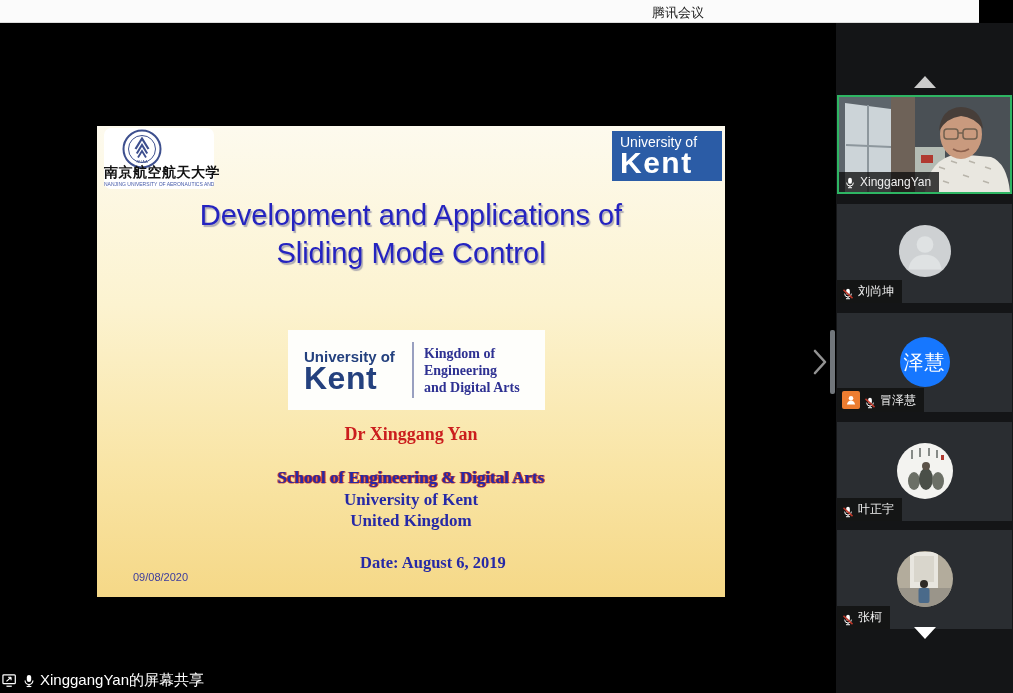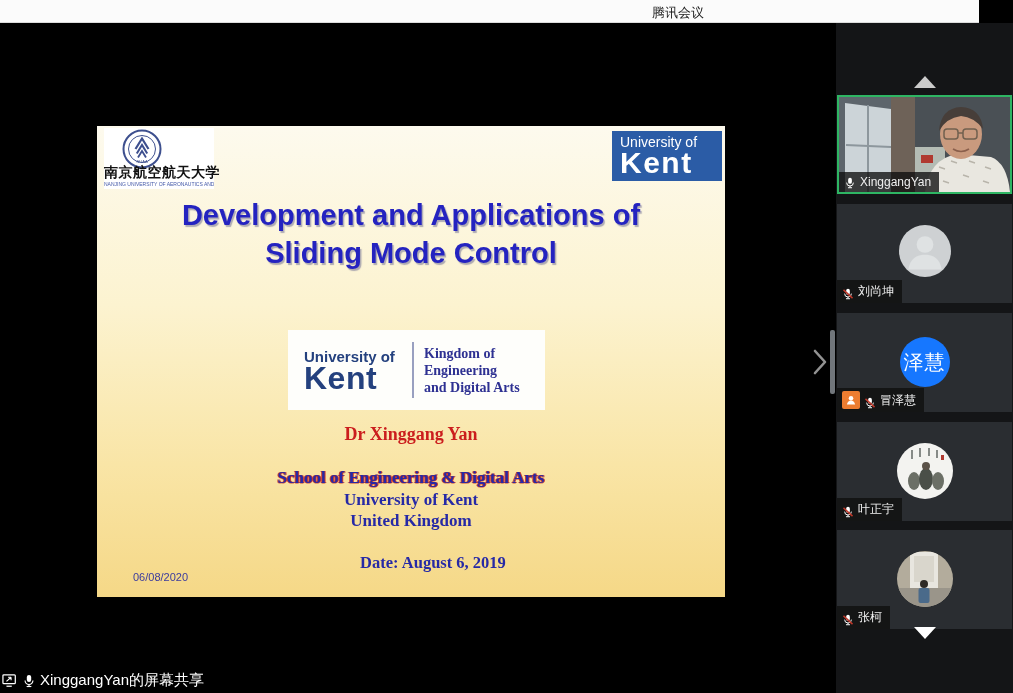--- a/index.html
+++ b/index.html
@@ -7,31 +7,31 @@
   .screen { position:relative; width:1013px; height:693px; background:#000; overflow:hidden; }
 
   
   .titlebar { position:absolute; top:0; left:0; width:979px; height:23px; background:#fbfbfb; border-bottom:1px solid #dcdcdc; }
   .app-title { position:absolute; left:652px; top:4px; font-size:13px; color:#1b1b1b; }
 
   
   .slide { position:absolute; left:97px; top:126px; width:628px; height:471px;
            background:linear-gradient(180deg,#fdfaee 0%, #fcf3d0 38%, #f9e5a6 72%, #f5d887 100%); }
 
-  .nuaa-box { position:absolute; left:7px; top:2px; width:110px; height:61px; background:#fff; }
+  .nuaa-box { position:absolute; left:7px; top:2px; width:110px; height:61px; background:#fff;border-radius:7px; }
   .nuaa-emblem { position:absolute; left:18px; top:1px; }
   .nuaa-cn { position:absolute; left:0; top:36px; width:100%; text-align:center; font-family:"Liberation Serif",serif; font-weight:700; font-size:14px; color:#111; letter-spacing:0.5px; white-space:nowrap; }
   .nuaa-en { position:absolute; left:0; top:53px; width:100%; text-align:center; font-size:5px; color:#4358a8; white-space:nowrap; overflow:hidden; }
 
   .kent-box { position:absolute; left:515px; top:5px; width:110px; height:50px; background:#2b5ca6; color:#fff; padding:3px 0 0 8px; }
   .kent-box .l1 { font-size:14px; font-weight:500; }
   .kent-box .l2 { font-size:30px; font-weight:700; letter-spacing:1.5px; margin-top:-4px; }
 
   .slide-title { position:absolute; left:0; top:70px; width:100%; text-align:center;
-                 font-size:29px; font-weight:700; line-height:38px; color:#2423c0;
+                 font-size:29px; font-weight:400; line-height:38px; color:#2423c0;
                  text-shadow:1.5px 1.5px 1px rgba(95,95,140,.5); }
 
   .school-box { position:absolute; left:191px; top:204px; width:257px; height:80px; background:#fefefb; display:flex; align-items:center; }
   .sb-left { padding-left:16px; color:#24417e; width:120px; }
   .sb-uni1 { font-size:15px; font-weight:700; }
   .sb-uni2 { font-size:32px; font-weight:800; line-height:27px; letter-spacing:0.5px; }
   .sb-div  { width:2px; height:56px; background:#99a0c0; margin:0 10px 0 4px; }
   .sb-right { font-family:"Liberation Serif",serif; font-weight:700; color:#2e3192; font-size:14px; line-height:17px; }
 
   .presenter { position:absolute; left:0; top:298px; width:100%; text-align:center;
@@ -121,21 +121,21 @@
 
     <div class="presenter">Dr Xinggang Yan</div>
 
     <div class="affil">
       <div class="red-fringe">School of Engineering &amp; Digital Arts</div>
       <div>University of Kent</div>
       <div>United Kingdom</div>
     </div>
 
     <div class="date-line">Date: August 6, 2019</div>
-    <div class="footer-date">06/08/2020</div>
+    <div class="footer-date">09/08/2020</div>
   </div>
 
   <svg class="collapse-chevron" viewBox="0 0 16 28">
     <polyline points="3,3 13,14 3,25" fill="none" stroke="#929292" stroke-width="2.6" stroke-linecap="round" stroke-linejoin="round"></polyline>
   </svg>
   <div class="scroll-thumb"></div>
 
   <div class="sidebar">
     <div class="arrow-up"></div>
 

